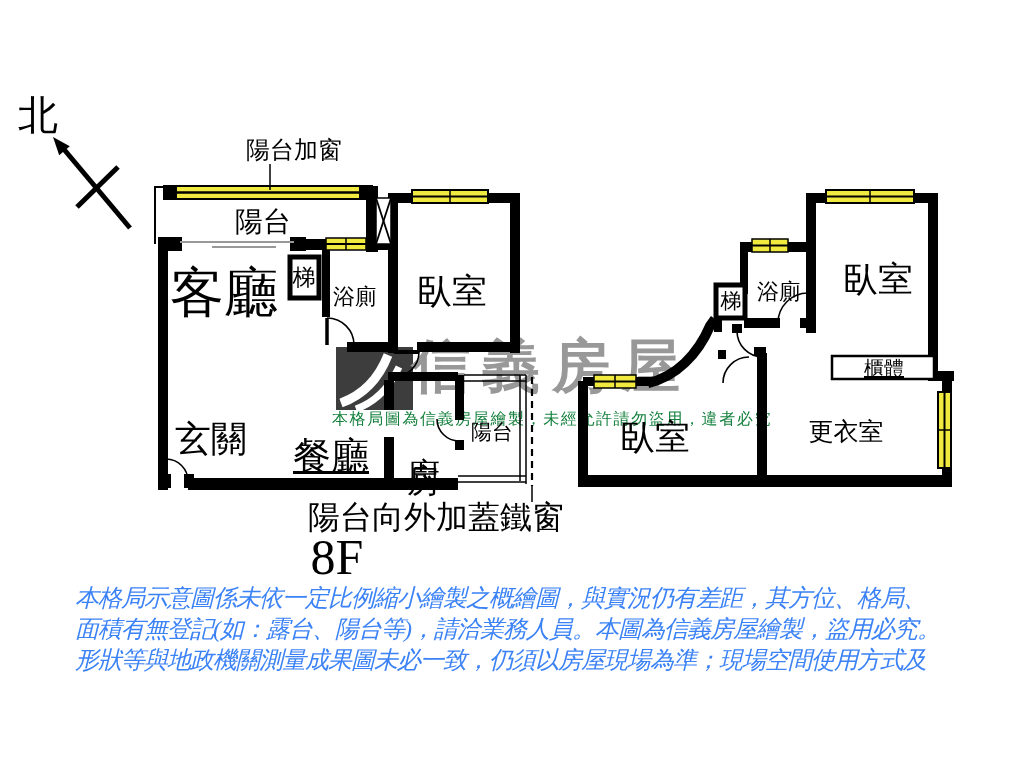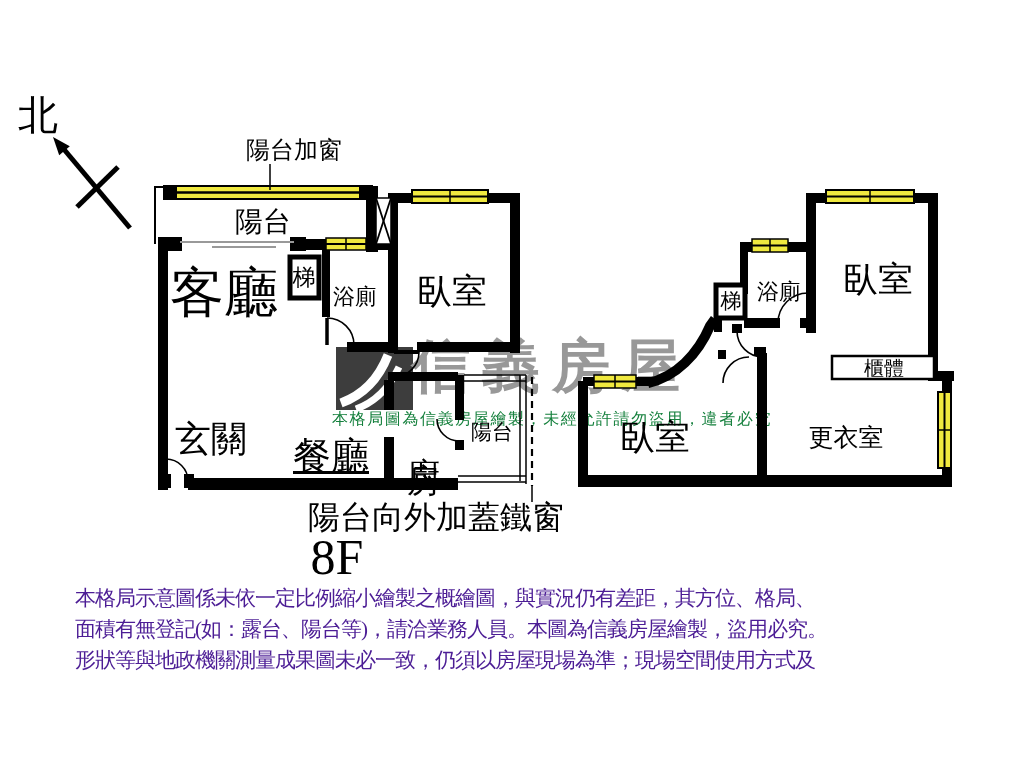--- a/index.html
+++ b/index.html
@@ -8,22 +8,22 @@
   .lbl{position:absolute;transform:translate(-50%,-50%);color:#000;white-space:nowrap;
        font-family:"Liberation Serif",serif;line-height:1;}
   .vert{writing-mode:vertical-rl;text-orientation:upright;}
   #plan-svg{position:absolute;left:0;top:0;z-index:2;}
   .wm{position:absolute;z-index:1;}
   .lbl{z-index:3;}
   #wm-brand{left:412px;top:338px;font-size:58px;font-weight:bold;color:#989898;
             letter-spacing:12px;line-height:1;}
   #wm-logo{left:336px;top:347px;width:77px;height:63px;background:#3d3d3d;}
   #wm-notice{left:332px;top:409px;font-size:16px;color:#15803d;letter-spacing:1.6px;line-height:1.2;}
-  #disclaimer{position:absolute;left:75px;top:583px;z-index:3;color:#4c1d95;
-              font-size:21px;line-height:31px;letter-spacing:-1px;white-space:nowrap;}
+  #disclaimer{position:absolute;left:75px;top:583px;z-index:3;color:#3b82f6;
+              font-size:24px;line-height:31px;letter-spacing:-1px;white-space:nowrap;font-style:italic;}
 </style>
 </head>
 <body>
 
 <div id="stage">
 
   <div class="wm" id="wm-logo">
     <svg width="77" height="63" viewBox="0 0 77 63">
       <path d="M 5 56 Q 38 44 52 8" stroke="#ffffff" stroke-width="9" fill="none"></path>
       <path d="M 20 62 Q 48 52 63 20" stroke="#ffffff" stroke-width="7" fill="none"></path>
@@ -172,22 +172,22 @@
   <div class="lbl" style="left:331px;top:456px;font-size:38px;text-decoration:underline;">餐廳</div>
   <div class="lbl vert" style="left:423px;top:436px;font-size:33px;letter-spacing:6px;">廚房</div>
   <div class="lbl" style="left:492px;top:432px;font-size:21px;">陽台</div>
 
   <div class="lbl" style="left:436px;top:517px;font-size:32px;">陽台向外加蓋鐵窗</div>
   <div class="lbl" style="left:337px;top:557px;font-size:50px;">8F</div>
 
   <div class="lbl" style="left:731px;top:301px;font-size:21px;">梯</div>
   <div class="lbl" style="left:779px;top:292px;font-size:22px;">浴廁</div>
   <div class="lbl" style="left:878px;top:279px;font-size:35px;">臥室</div>
-  <div class="lbl" style="left:884px;top:368px;font-size:20px;">櫃體</div>
-  <div class="lbl" style="left:846px;top:431px;font-size:25px;margin-top:6px;">更衣室</div>
+  <div class="lbl" style="left:884px;top:368px;font-size:20px;text-decoration:underline;">櫃體</div>
+  <div class="lbl" style="left:846px;top:431px;font-size:25px;">更衣室</div>
   <div class="lbl" style="left:655px;top:437px;font-size:35px;">臥室</div>
 
   <div id="disclaimer">
     <div>本格局示意圖係未依一定比例縮小繪製之概繪圖，與實況仍有差距，其方位、格局、</div>
     <div>面積有無登記(如：露台、陽台等)，請洽業務人員。本圖為信義房屋繪製，盜用必究。</div>
     <div>形狀等與地政機關測量成果圖未必一致，仍須以房屋現場為準；現場空間使用方式及</div>
   </div>
 
 </div>
 

